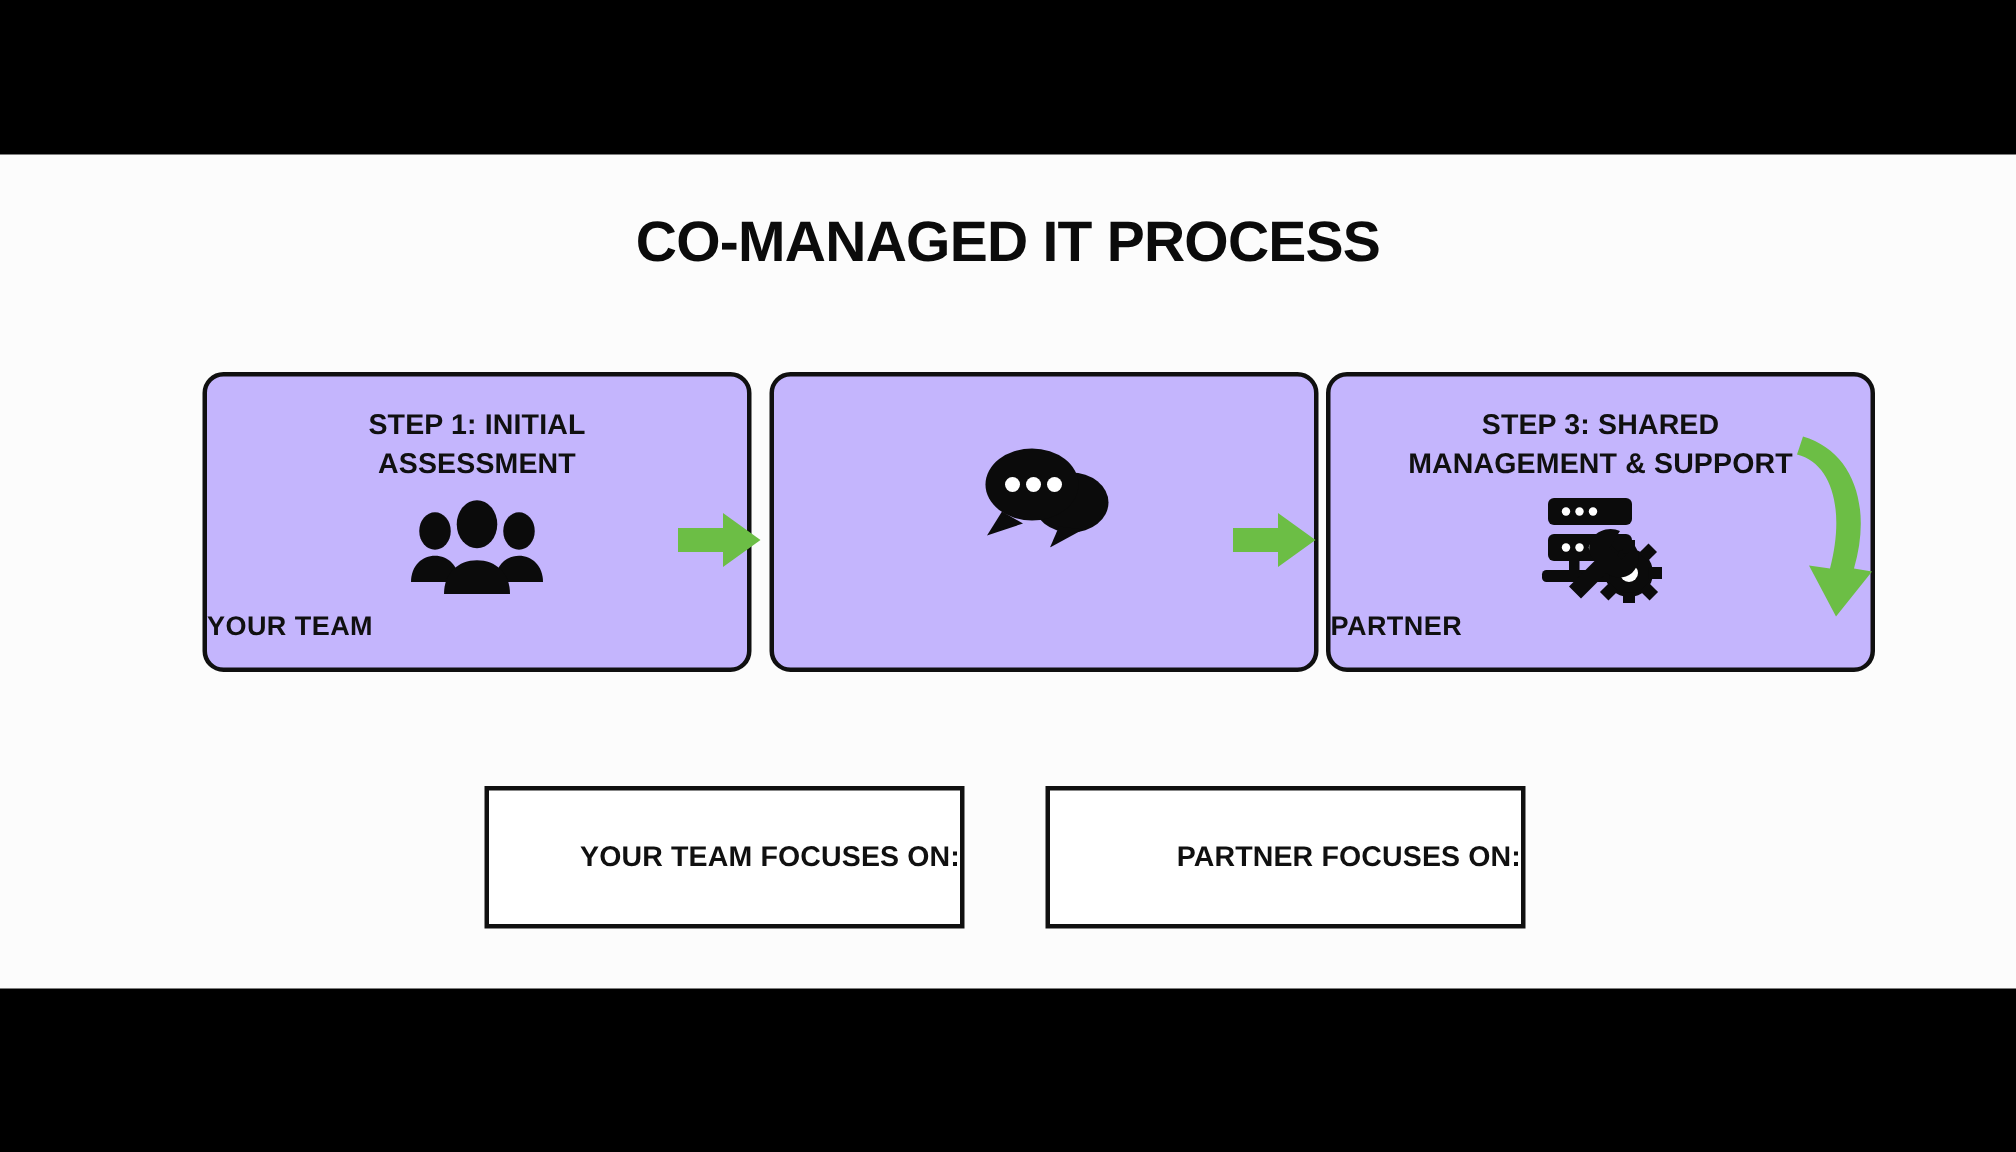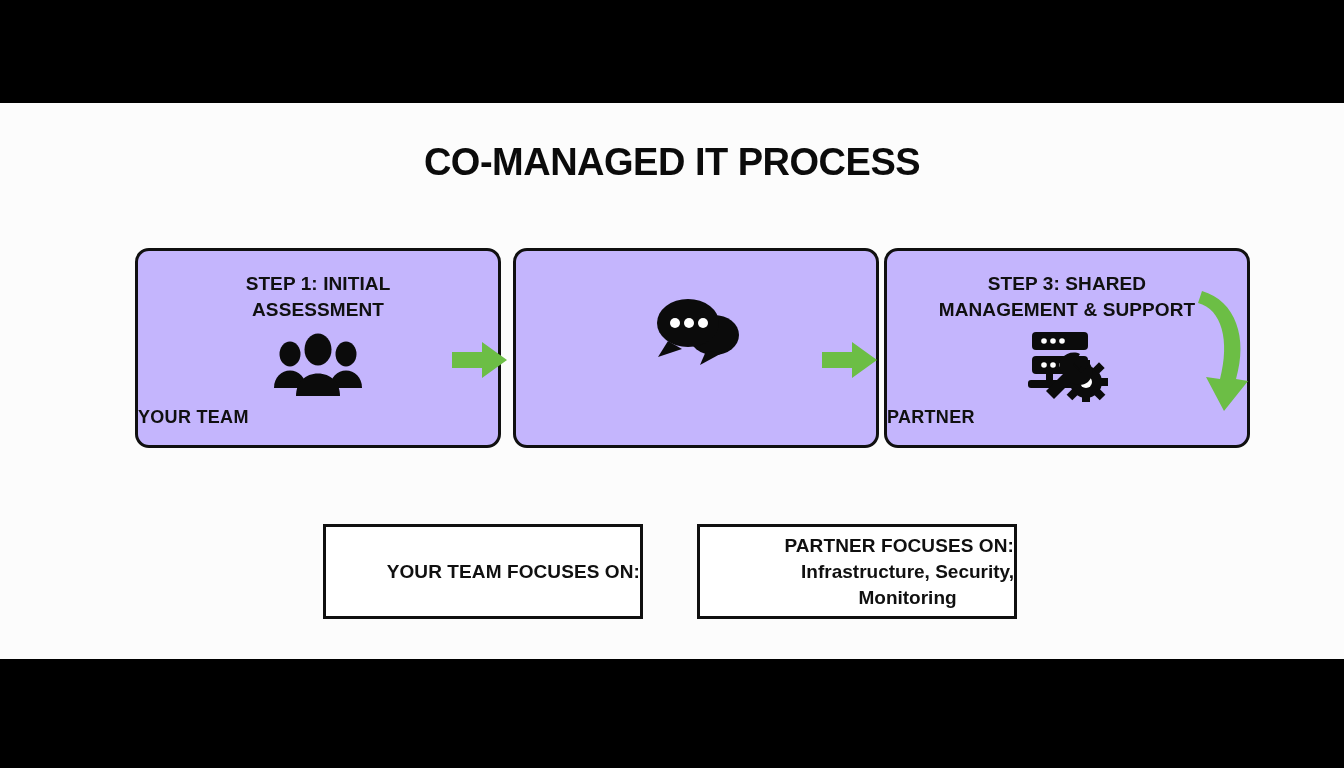--- a/index.html
+++ b/index.html
@@ -261,18 +261,16 @@
         <path d="M6 8 C40 18, 52 55, 40 96 L52 98 L28 128 L10 94 L24 96 C34 58, 26 26, 2 20 Z" fill="#6cbe45"></path>
       </svg>
     </div>
 
     <div class="focus-box" id="focus-box-team">
       <div class="focus-heading">YOUR TEAM FOCUSES ON:</div>
     </div>
 
     <div class="focus-box" id="focus-box-partner">
       <div class="focus-heading">PARTNER FOCUSES ON:</div>
-      <div class="focus-body">Infrastructure, Security,
-Monitoring</div>
     </div>
 
   </div>
 </div>
 
 </body></html>

